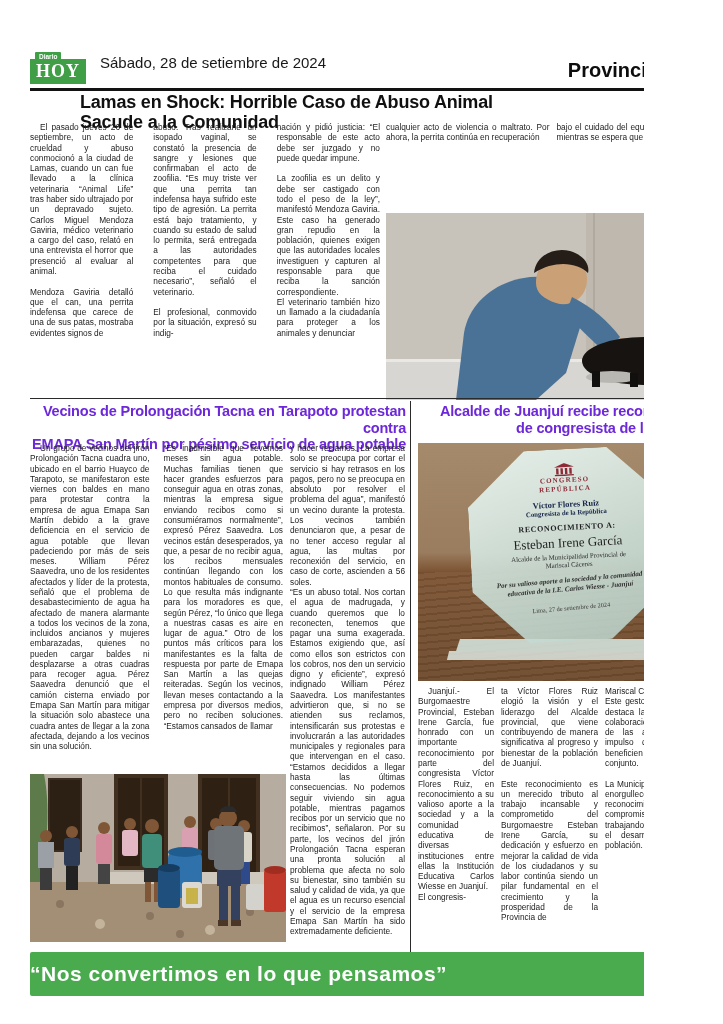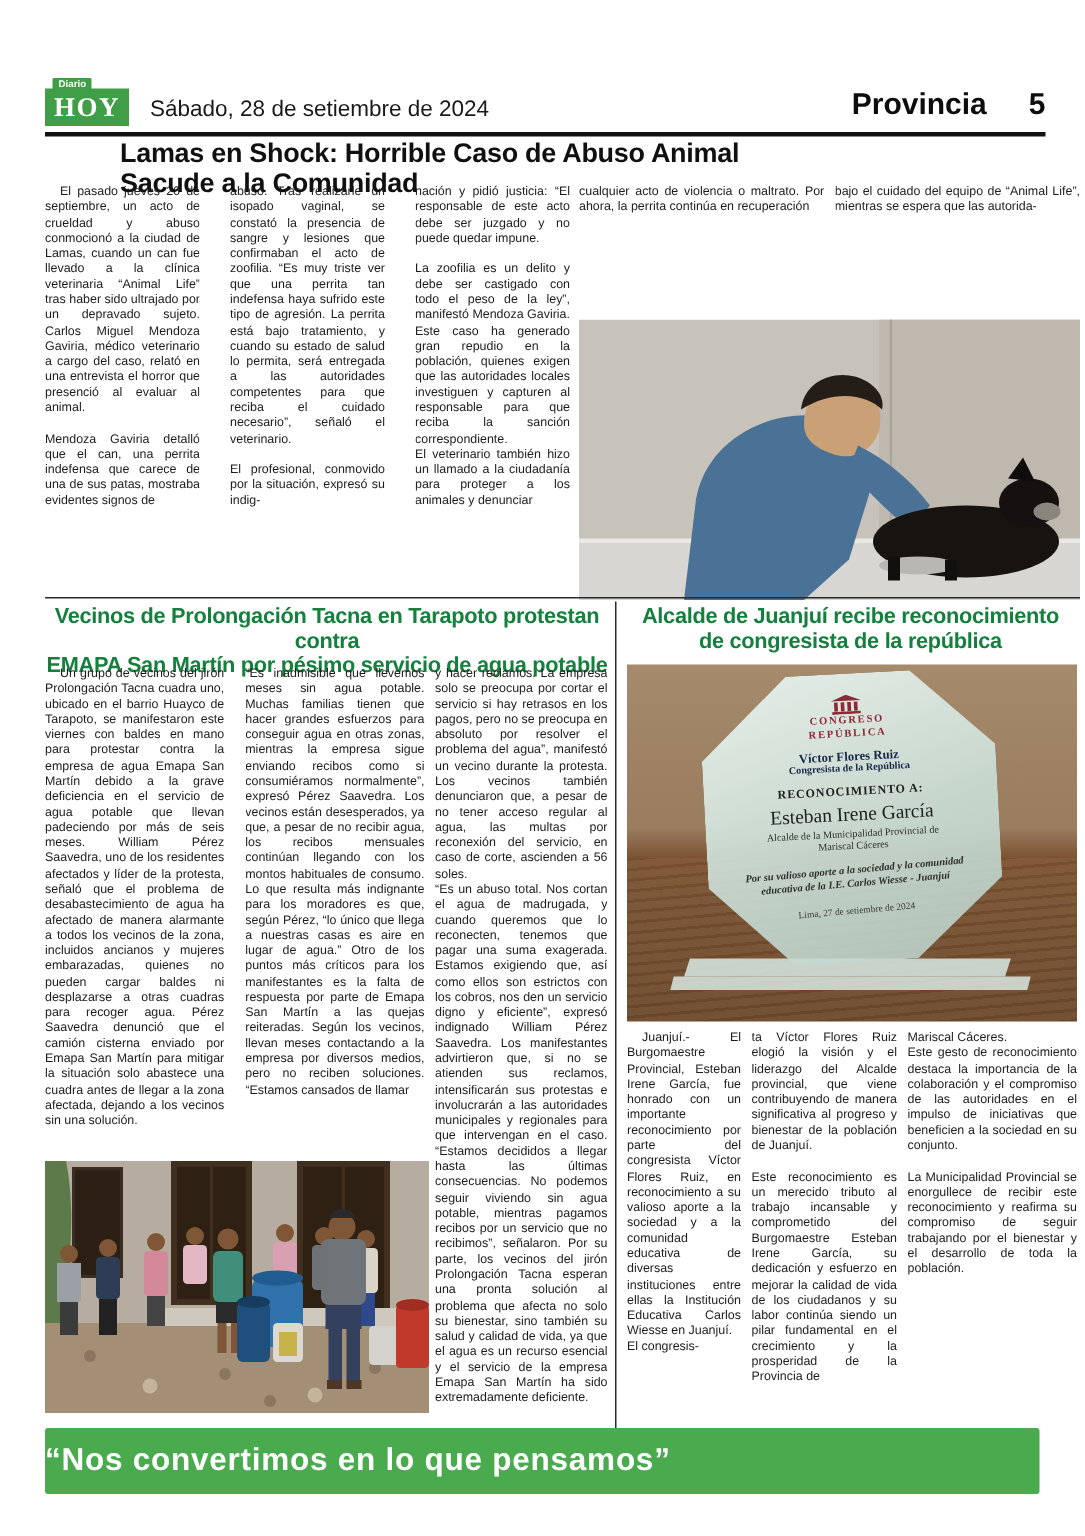--- a/index.html
+++ b/index.html
@@ -1,35 +1,35 @@
 <!DOCTYPE html>
 <html lang="es"><head>
 <meta charset="utf-8">
 <style>
   html,body{margin:0;padding:0;background:#ffffff;}
-  .page{position:relative;width:723px;height:1024px;background:#fff;overflow:hidden;
+  .page{position:relative;width:644px;height:1024px;background:#fff;overflow:hidden;
         font-family:"Liberation Sans",sans-serif;color:#1b1b1b;}
   
   .header{position:absolute;left:30px;top:40px;width:667px;height:44px;
           display:flex;align-items:flex-end;}
   .logo{position:relative;margin-bottom:2px;}
   .logo-tab{position:absolute;top:-9px;left:5px;background:#3f9e46;color:#fff;
             font-size:6.5px;font-weight:bold;padding:1px 4px;border-radius:1px;}
   .logo-main{background:#3f9e46;color:#fff;font-family:"Liberation Serif",serif;
              font-weight:bold;font-size:18px;letter-spacing:1px;padding:2px 6px 3px;}
-  .issue-date{font-size:15px;margin-left:14px;margin-bottom:3px;color:#191919;}
+  .issue-date{font-size:15px;margin-left:14px;margin-bottom:13px;color:#191919;}
   .hspacer{flex:1;}
   .section-title{font-size:20px;font-weight:bold;margin-bottom:2px;color:#0d0d0d;}
   .page-number{font-size:20px;font-weight:bold;margin-left:28px;margin-bottom:2px;color:#0d0d0d;}
   .header-rule{position:absolute;left:30px;top:88px;width:667px;height:3px;background:#121212;}
   
   .h1-main{position:absolute;left:80px;top:92px;width:566px;text-align:left;
            font-size:18px;font-weight:bold;line-height:1.12;letter-spacing:-.2px;color:#101010;}
-  .h2-style{font-size:14.5px;font-weight:bold;line-height:1.15;text-align:center;
-            letter-spacing:-.2px;color:#15803d;}
+  .h2-style{font-size:14.5px;font-weight:bold;line-height:1.15;text-align:right;
+            letter-spacing:-.2px;color:#6d28d9;}
   
   .col-text{font-size:8.3px;line-height:1.24;text-align:justify;white-space:pre-line;
             hyphens:auto;color:#1c1c1c;overflow:hidden;}
   .indent{text-indent:10px;}
   .a1-left{position:absolute;left:30px;top:122px;width:350px;height:278px;display:flex;gap:20px;}
   .a1-left .col-text{flex:1;}
   .a1-right{position:absolute;left:386px;top:122px;width:334px;height:278px;}
   .a1-right-row{display:flex;gap:7px;height:86px;}
   .a1-right-row .col-text{flex:1;}
   .photo{display:block;border:0;}

